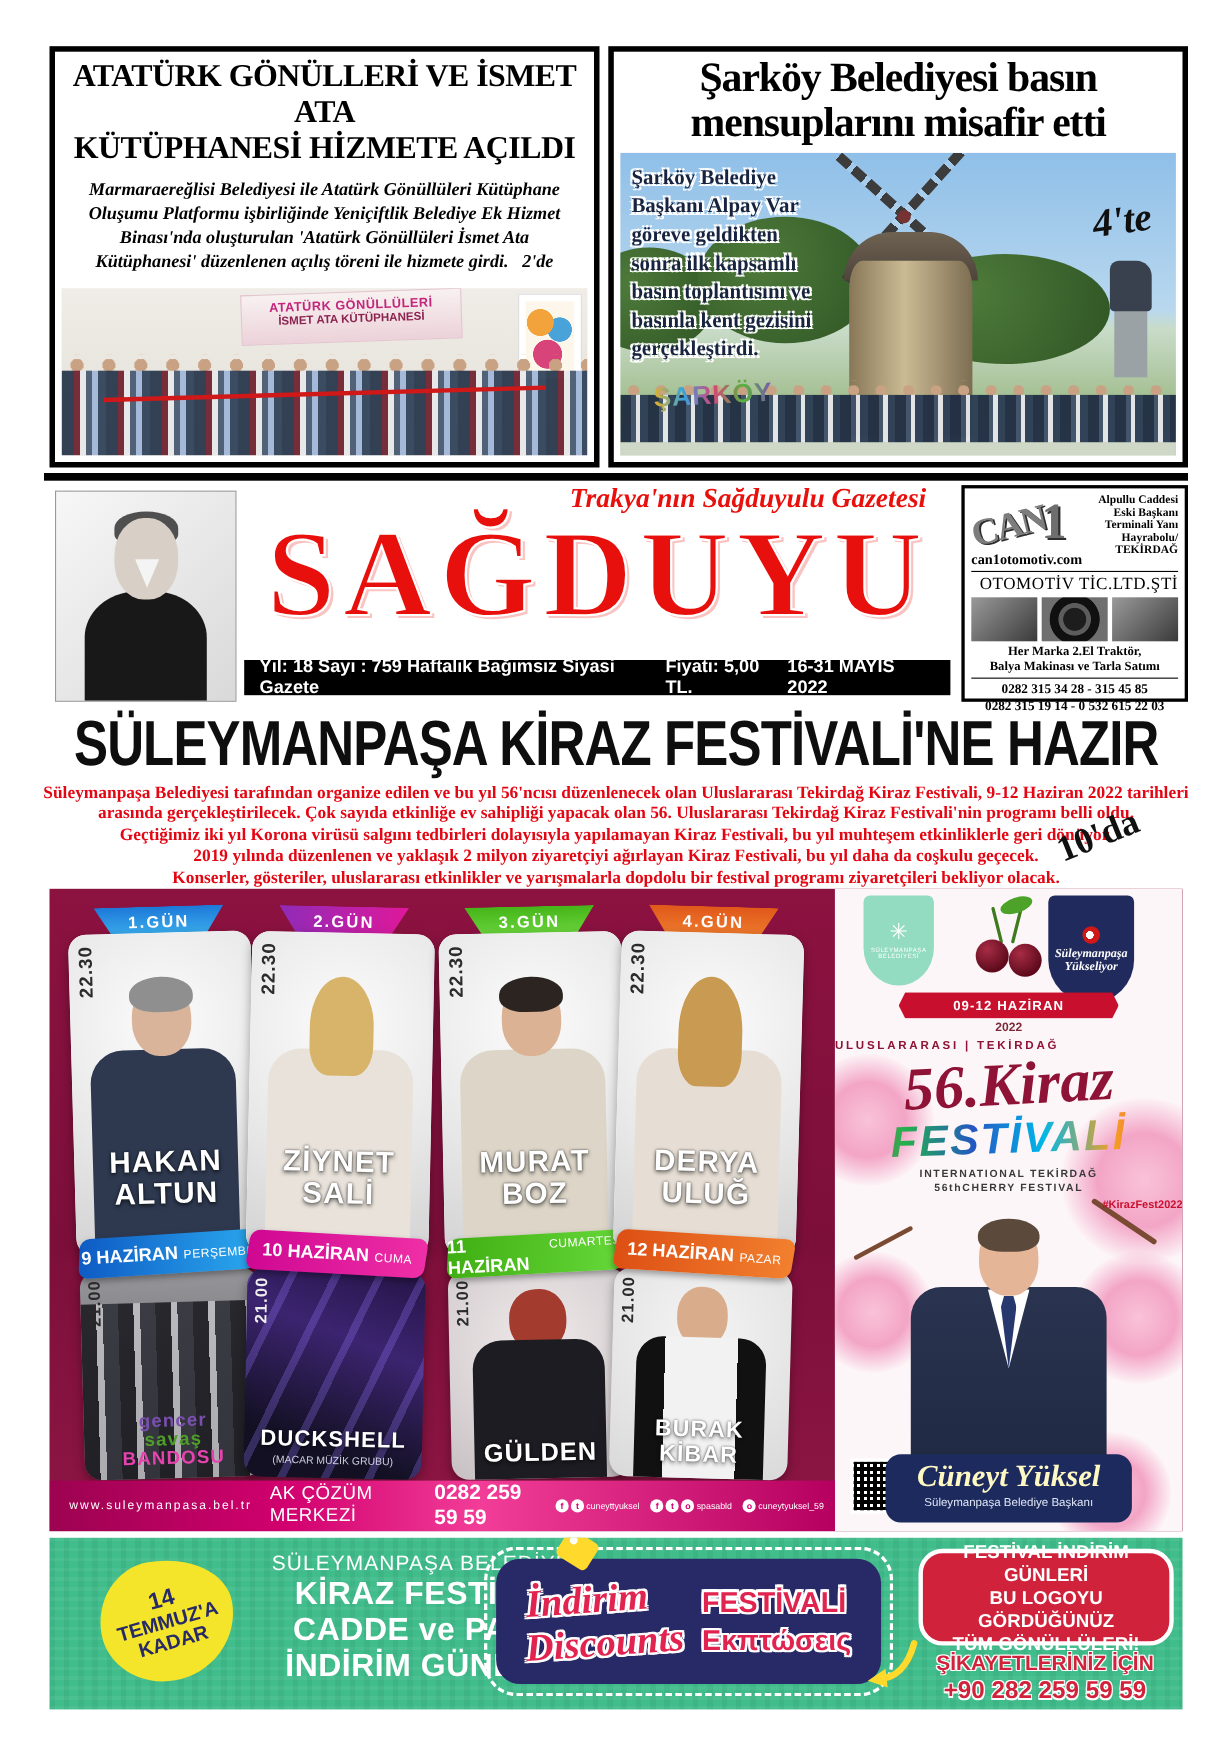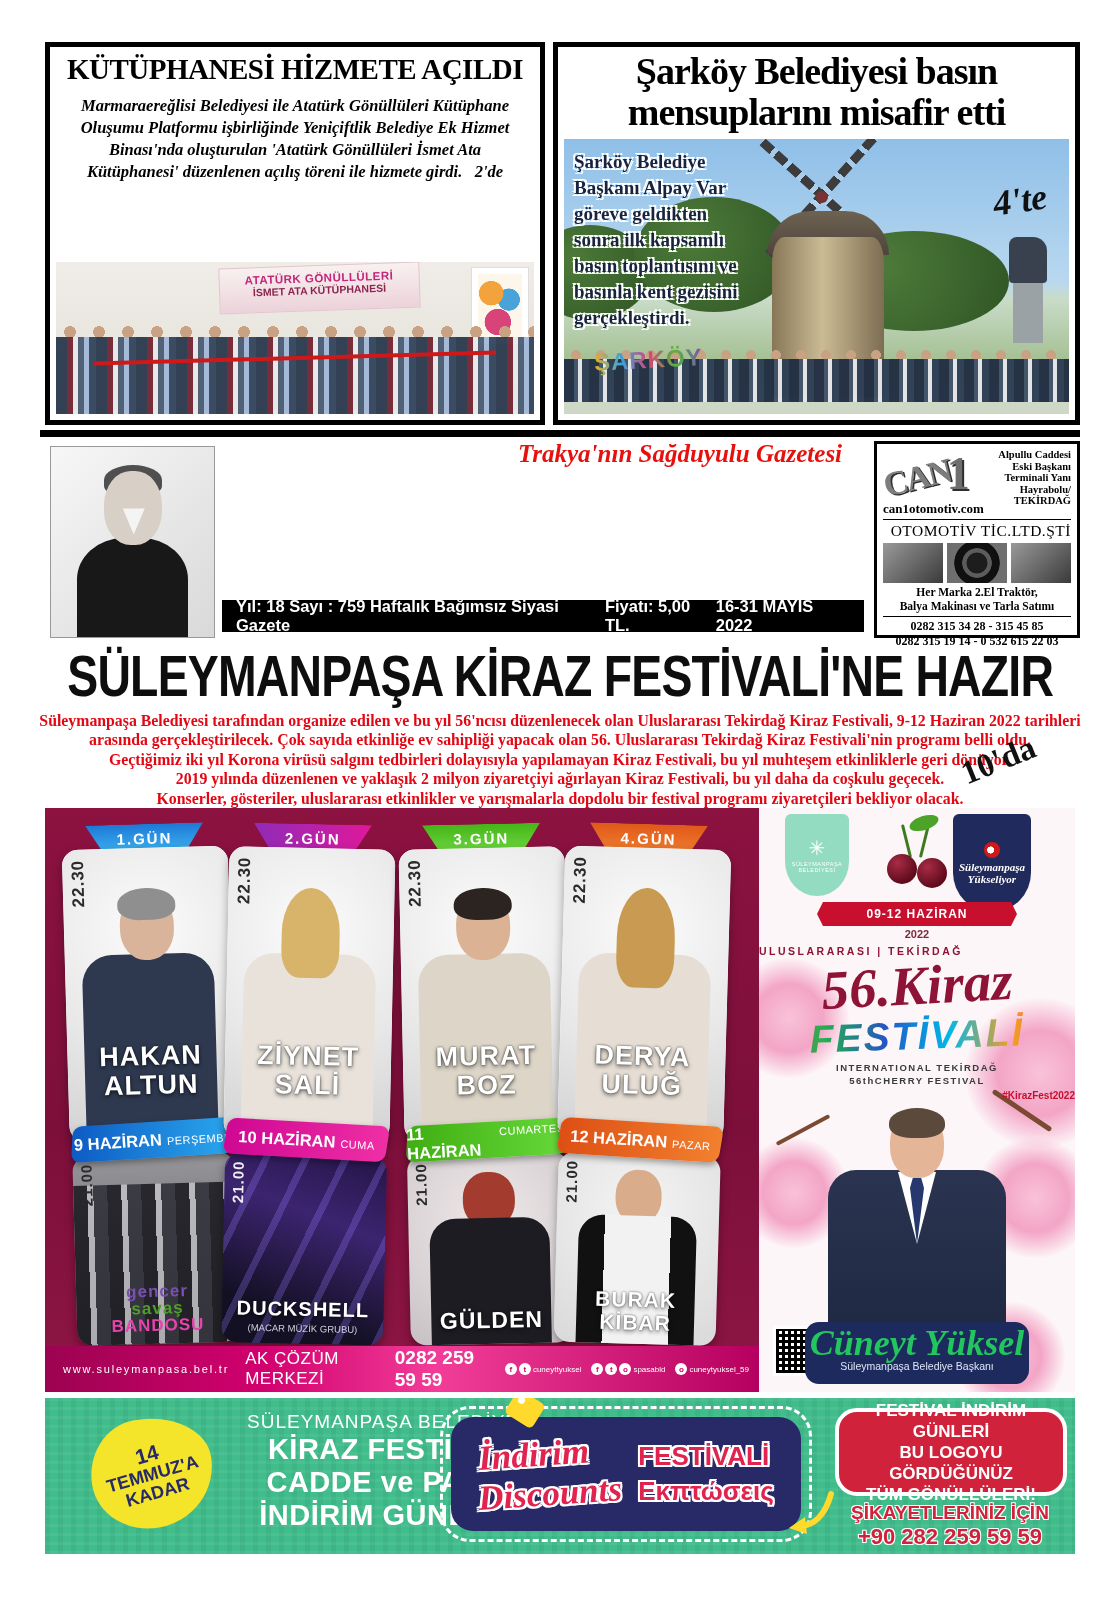--- a/index.html
+++ b/index.html
@@ -104,21 +104,21 @@
   .fl-tag { position:absolute; left:0; right:0; top:282px; text-align:right; font-weight:900; font-size:10px; color:#c8102e; }
   .mayor { position:absolute; left:0; right:0; top:300px; bottom:0; }
   .m-hair { position:absolute; left:50%; top:0; transform:translateX(-50%); width:56px; height:30px; background:#5b4a3c; border-radius:50% 50% 40% 40%; z-index:2; }
   .m-head { position:absolute; left:50%; top:4px; transform:translateX(-50%); width:54px; height:66px; background:#e5b598; border-radius:46%; z-index:1; }
   .m-body { position:absolute; left:50%; top:62px; transform:translateX(-50%); width:178px; height:190px; background:linear-gradient(#2a3450,#1e2740); border-radius:28px 28px 0 0; }
   .m-shirt { position:absolute; left:50%; top:64px; transform:translateX(-50%); width:38px; height:72px; background:#fff; clip-path:polygon(0 0,100% 0,50% 100%); }
   .m-tie { position:absolute; left:50%; top:70px; transform:translateX(-50%); width:14px; height:66px; background:#26386e; clip-path:polygon(20% 0,80% 0,100% 15%,50% 100%,0 15%); }
   .qr { position:absolute; left:14px; bottom:16px; width:50px; height:50px; background:#fff; padding:3px; z-index:6; }
   .qr-in { width:100%; height:100%; background:repeating-linear-gradient(0deg,#000 0 3px,transparent 3px 6px),repeating-linear-gradient(90deg,#000 0 3px,#fff 3px 6px); }
   .namebadge { position:absolute; left:50%; transform:translateX(-50%); bottom:8px; width:224px; height:62px; background:#1d2a5e; border-radius:14px; text-align:center; padding-top:6px; z-index:6; }
-  .mname { font-family:"Liberation Serif",serif; font-style:italic; font-weight:bold; font-size:36px; color:#22c55e; line-height:30px;text-align:center; }
+  .mname { font-family:"Liberation Serif",serif; font-style:italic; font-weight:bold; font-size:28px; color:#fef9c3; line-height:30px;text-align:center; }
   .mtitle { font-size:10.5px; color:#dfe5f5; margin-top:2px; }
 
   .cards { position:absolute; left:0; top:0; width:714px; height:584px; }
   .col { position:absolute; top:16px; width:166px; height:524px; transform-origin:50% 0; }
   .col1 { left:16px; transform:rotate(-1.6deg); }
   .col2 { left:185px; transform:rotate(1.2deg); }
   .col3 { left:353px; transform:rotate(-1.2deg); }
   .col4 { left:521px; transform:rotate(1.6deg); }
   .tab { position:relative; margin:0 auto; width:118px; height:30px; clip-path:polygon(0 0,100% 0,84% 100%,16% 100%); color:#fff; font-weight:800; font-size:15px; letter-spacing:2px; text-align:center; line-height:29px; }
   .tab.d1 { background:linear-gradient(180deg,#1d78d8,#3fb6f0); }
@@ -196,20 +196,21 @@
   .c1 { font-size:19px; } .c2 { font-size:22px; }
   .arrow-ic { position:absolute; left:742px; top:92px; }
 </style>
 </head>
 <body>
 
 <div class="page">
 
   <section class="abs article-left">
     <div class="al-h">
+      <div>ATATÜRK GÖNÜLLERİ VE İSMET ATA</div>
       <div>KÜTÜPHANESİ HİZMETE AÇILDI</div>
     </div>
     <p class="al-lede"><span>Marmaraereğlisi Belediyesi ile Atatürk Gönüllüleri Kütüphane Oluşumu Platformu işbirliğinde Yeniçiftlik Belediye Ek Hizmet Binası'nda oluşturulan 'Atatürk Gönüllüleri İsmet Ata Kütüphanesi' düzenlenen açılış töreni ile hizmete girdi.</span>&nbsp;&nbsp;&nbsp;<b>2'de</b></p>
     <div class="abs photo-left">
       <div class="abs pl-banner">
         <div class="pl-b1">ATATÜRK GÖNÜLLÜLERİ</div>
         <div class="pl-b2">İSMET ATA KÜTÜPHANESİ</div>
       </div>
       <div class="abs pl-kids"></div>
       <div class="crowd"></div>
@@ -249,20 +250,21 @@
   </section>
 
   <div class="abs mast-bar"></div>
   <div class="abs ataturk">
     <div class="at-hair"></div>
     <div class="at-head"></div>
     <div class="at-collar"></div>
     <div class="at-body"></div>
   </div>
   <div class="abs tagline">Trakya'nın Sağduyulu Gazetesi</div>
+  <div class="abs mast-title">SAĞDUYU</div>
   <div class="abs info-bar">
     <span>Yıl: 18 Sayı : 759 Haftalık Bağımsız Siyasi Gazete</span>
     <span>Fiyatı: 5,00 TL.</span>
     <span>16-31 MAYIS 2022</span>
   </div>
 
   <aside class="abs can-ad">
     <div class="can-top">
       <div class="can-logo">
         <span class="can-word">CAN</span><span class="can-num">1</span>

